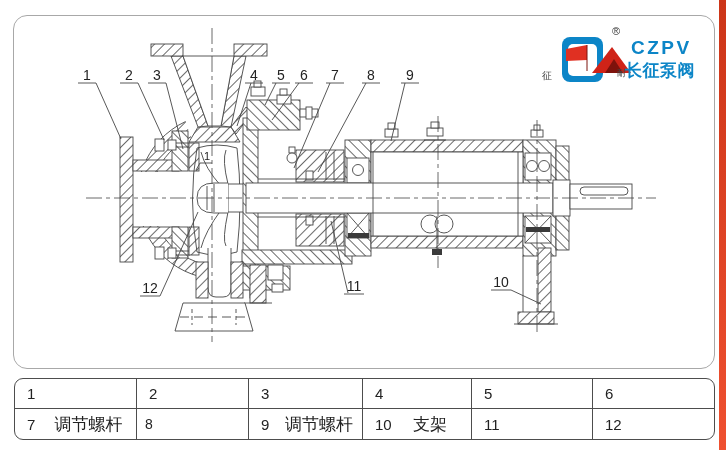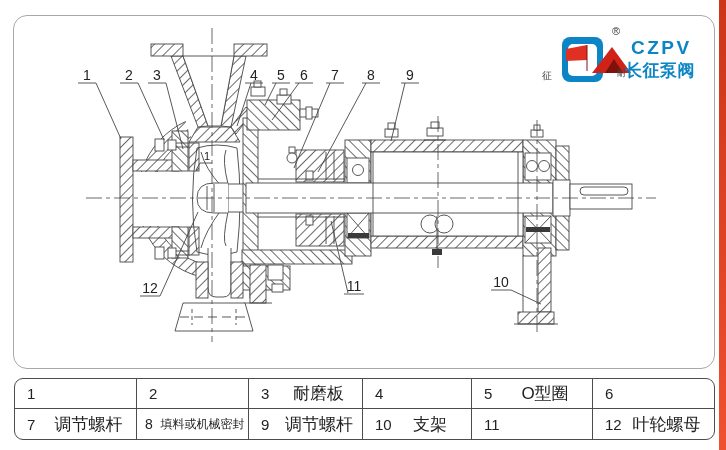--- a/index.html
+++ b/index.html
@@ -245,51 +245,47 @@
 
   <div class="parts-table">
     <div class="cell">
         <span class="num">1</span>
       </div>
     <div class="cell">
         <span class="num">2</span>
       </div>
     <div class="cell">
         <span class="num">3</span>
-        <span class="nm">耐磨板</span>
       </div>
     <div class="cell">
         <span class="num">4</span>
       </div>
     <div class="cell">
         <span class="num">5</span>
-        <span class="nm">O型圈</span>
       </div>
     <div class="cell last-col">
         <span class="num">6</span>
       </div>
     <div class="cell last-row">
         <span class="num">7</span>
         <span class="nm">调节螺杆</span>
       </div>
     <div class="cell last-row small">
         <span class="num">8</span>
-        <span class="nm">填料或机械密封</span>
       </div>
     <div class="cell last-row">
         <span class="num">9</span>
         <span class="nm">调节螺杆</span>
       </div>
     <div class="cell last-row">
         <span class="num">10</span>
         <span class="nm">支架</span>
       </div>
     <div class="cell last-row">
         <span class="num">11</span>
       </div>
     <div class="cell last-row last-col">
         <span class="num">12</span>
-        <span class="nm">叶轮螺母</span>
       </div>
   </div>
 
   <div class="orange-strip"></div>
 </div>
 
 </body></html>

